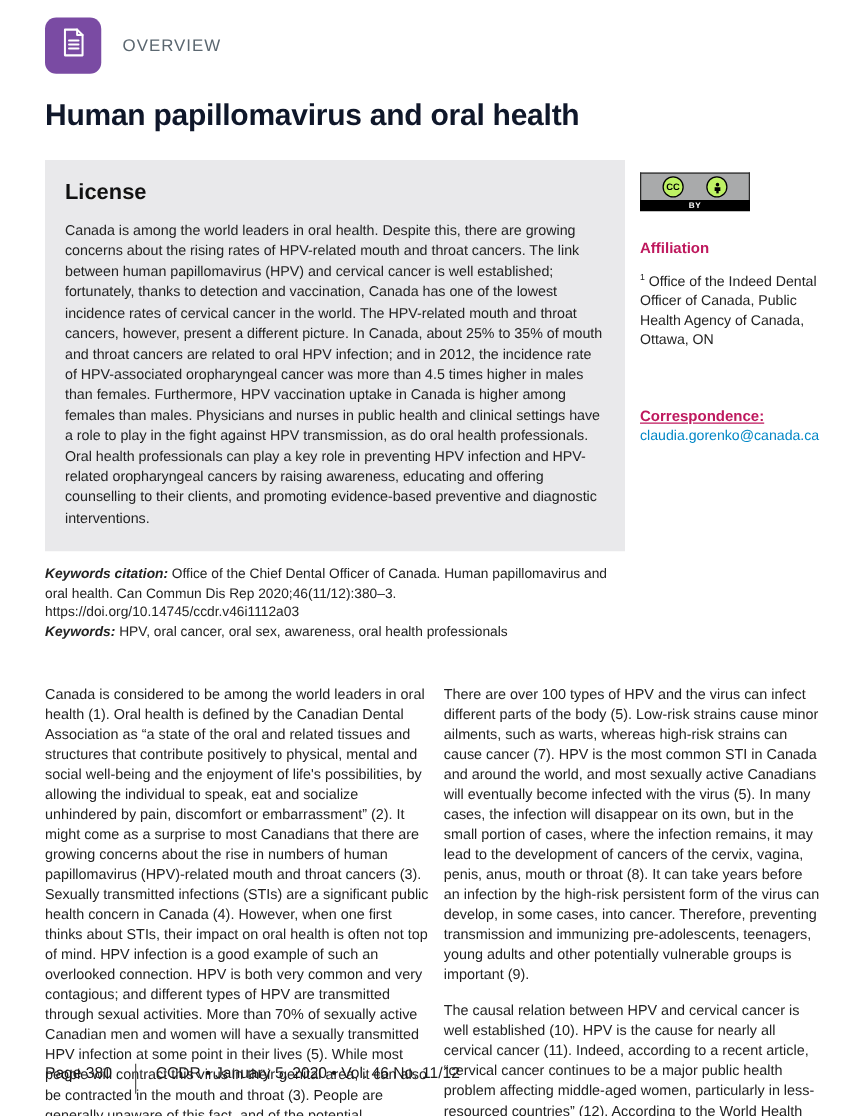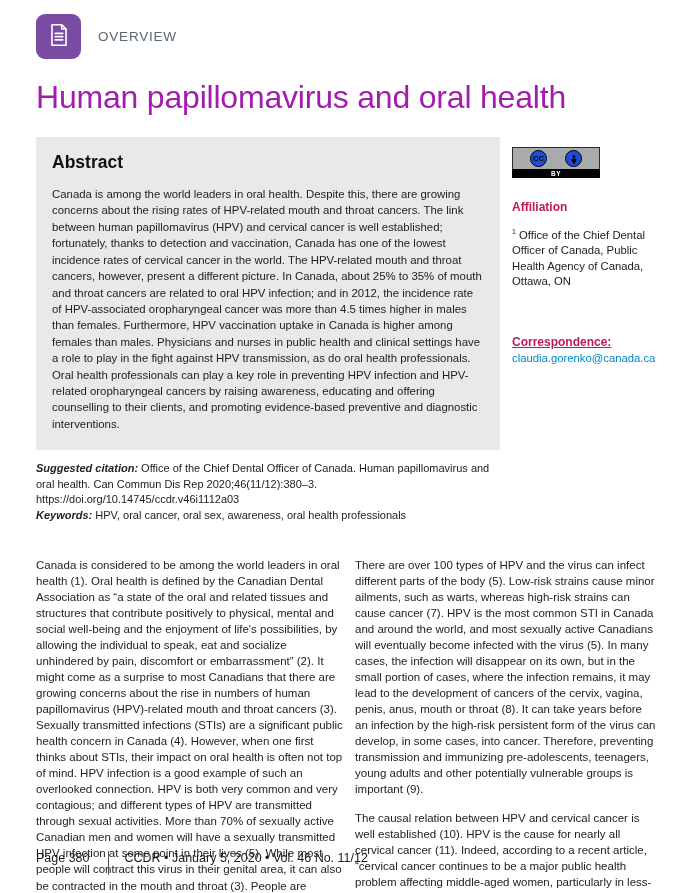--- a/index.html
+++ b/index.html
@@ -12,21 +12,21 @@
   .hdr { display:flex; align-items:center; padding:14px 0 0 36px; }
   .badge-icon {
     width:45px; height:45px; background:#7a4ba3; border-radius:9px;
     display:flex; align-items:center; justify-content:center; flex:0 0 auto;
   }
   .badge-icon svg { width:26px; height:26px; }
   .overview-label {
     margin-left:17px; font-size:13.5px; letter-spacing:.8px; color:#5b6770;
   }
   .title {
-    margin:20px 36px 0 36px; font-size:32px; font-weight:400; color:#a21caf;
+    margin:20px 36px 0 36px; font-size:24px; font-weight:700; color:#0f172a;
     letter-spacing:-.2px;
   }
   .author { margin:12px 36px 0 44px; font-size:13.5px; color:#2a2a2a; }
   sup { font-size:62%; vertical-align:super; line-height:0; }
 
   
   .main-top {
     display:grid; grid-template-columns:464px 1fr; column-gap:12px;
     margin:21px 34px 0 36px;
   }
@@ -41,21 +41,21 @@
   .sidebar { font-size:11px; padding-top:2px; }
   .license { font-size:9.6px; font-weight:bold; line-height:1.3; color:#111; }
   .license a, .email-link { color:#0086c6; text-decoration:none; cursor:pointer; }
   .cc-badge { width:88px; height:31px; margin-top:8px; display:block; }
   .cc-top {
     height:22px; background:#a9aaab; border:1px solid #2b2b2b; border-bottom:none;
     display:flex; align-items:center; justify-content:space-around; padding:0 8px;
   }
   .cc-circle {
     width:17px; height:17px; border:1.6px solid #000; border-radius:50%;
-    background:#1d4ed8; color:#000; font-size:7.5px; font-weight:bold;
+    background:#bef264; color:#000; font-size:7.5px; font-weight:bold;
     display:flex; align-items:center; justify-content:center;
   }
   .cc-circle svg { width:10px; height:10px; }
   .cc-bottom {
     height:9px; background:#000; color:#fff; font-size:6.5px; font-weight:bold;
     display:flex; align-items:center; justify-content:center; letter-spacing:.5px;
   }
   .side-h { font-weight:bold; font-size:12px; color:#be185d; margin-top:22px; }
   .affil-text { margin-top:14px; font-size:11.3px; line-height:1.35; color:#222; }
   .corr-h { margin-top:46px;text-decoration:underline; }
@@ -95,46 +95,46 @@
     </div>
     <span class="overview-label">OVERVIEW</span>
   </div>
 
   <h1 class="title"><span>Human papillomavirus and oral health</span></h1>
 
 
   <div class="main-top">
     <div>
       <div class="abstract-box">
-        <h2>Abstract</h2>
+        <h2>License</h2>
         <div class="abstract-body">Canada is among the world leaders in oral health. Despite this, there are growing concerns about the rising rates of HPV-related mouth and throat cancers. The link between human papillomavirus (HPV) and cervical cancer is well established; fortunately, thanks to detection and vaccination, Canada has one of the lowest incidence rates of cervical cancer in the world. The HPV-related mouth and throat cancers, however, present a different picture. In Canada, about 25% to 35% of mouth and throat cancers are related to oral HPV infection; and in 2012, the incidence rate of HPV-associated oropharyngeal cancer was more than 4.5 times higher in males than females. Furthermore, HPV vaccination uptake in Canada is higher among females than males. Physicians and nurses in public health and clinical settings have a role to play in the fight against HPV transmission, as do oral health professionals. Oral health professionals can play a key role in preventing HPV infection and HPV-related oropharyngeal cancers by raising awareness, educating and offering counselling to their clients, and promoting evidence-based preventive and diagnostic interventions.</div>
       </div>
       <div class="cite-block">
-        <div><span class="lbl-bi">Suggested citation:</span><span> Office of the Chief Dental Officer of Canada. Human papillomavirus and oral health. Can Commun Dis Rep 2020;46(11/12):380–3. https://doi.org/10.14745/ccdr.v46i1112a03</span></div>
+        <div><span class="lbl-bi">Keywords citation:</span><span> Office of the Chief Dental Officer of Canada. Human papillomavirus and oral health. Can Commun Dis Rep 2020;46(11/12):380–3. https://doi.org/10.14745/ccdr.v46i1112a03</span></div>
         <div><span class="lbl-bi">Keywords:</span><span> HPV, oral cancer, oral sex, awareness, oral health professionals</span></div>
       </div>
     </div>
 
     <div class="sidebar">
 
       <a class="cc-badge">
         <span class="cc-top">
           <span class="cc-circle">CC</span>
           <span class="cc-circle">
             <svg viewBox="0 0 24 24" fill="#000">
               <circle cx="12" cy="6.5" r="3.4"></circle>
               <path d="M6.5 11.5h11v7h-3.2v5h-4.6v-5H6.5z"></path>
             </svg>
           </span>
         </span>
         <span class="cc-bottom">BY</span>
       </a>
 
       <div class="side-h">Affiliation</div>
-      <div class="affil-text"><sup>1</sup><span> Office of the Chief Dental Officer of Canada, Public Health Agency of Canada, Ottawa, ON</span></div>
+      <div class="affil-text"><sup>1</sup><span> Office of the Indeed Dental Officer of Canada, Public Health Agency of Canada, Ottawa, ON</span></div>
 
       <div class="side-h corr-h">Correspondence:</div>
       <div class="email"><a class="email-link">claudia.gorenko@canada.ca</a></div>
     </div>
   </div>
 
   <div class="cols">
     <div class="col">
       <p>Canada is considered to be among the world leaders in oral health (1). Oral health is defined by the Canadian Dental Association as “a state of the oral and related tissues and structures that contribute positively to physical, mental and social well-being and the enjoyment of life's possibilities, by allowing the individual to speak, eat and socialize unhindered by pain, discomfort or embarrassment” (2). It might come as a surprise to most Canadians that there are growing concerns about the rise in numbers of human papillomavirus (HPV)-related mouth and throat cancers (3). Sexually transmitted infections (STIs) are a significant public health concern in Canada (4). However, when one first thinks about STIs, their impact on oral health is often not top of mind. HPV infection is a good example of such an overlooked connection. HPV is both very common and very contagious; and different types of HPV are transmitted through sexual activities. More than 70% of sexually active Canadian men and women will have a sexually transmitted HPV infection at some point in their lives (5). While most people will contract this virus in their genital area, it can also be contracted in the mouth and throat (3). People are generally unaware of this fact, and of the potential consequences of an oral HPV infection (6). This overview will provide a synopsis of HPV, HPV-related oropharyngeal cancer (OPC), and how oral health professionals can contribute to reducing the burden of OPC on individuals and health care.</p>
     </div>

